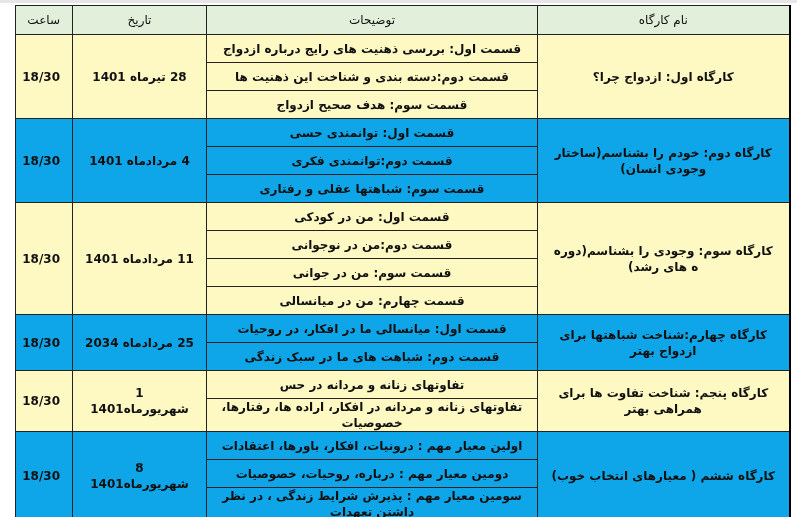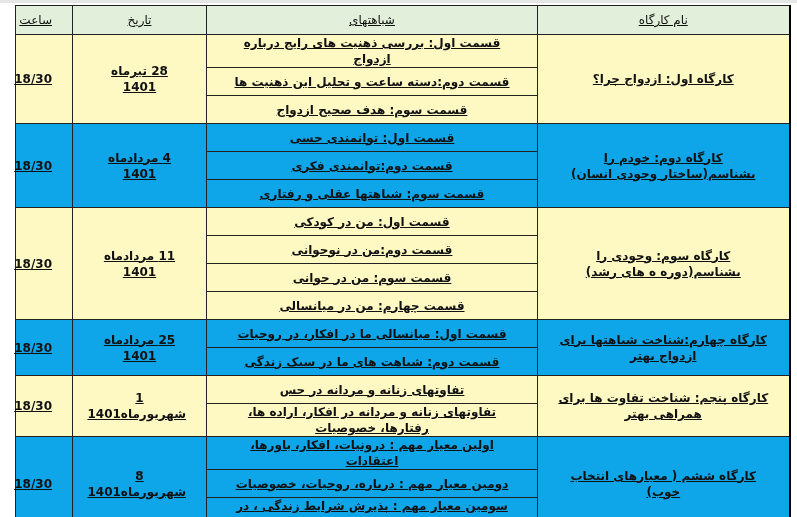--- a/index.html
+++ b/index.html
@@ -13,21 +13,21 @@
     table.sched {
       position: absolute; left: 15px; top: 5px;
       width: 774px; border-collapse: collapse; table-layout: fixed;
       direction: rtl;
       border-right: 2px solid #000;
     }
     table.sched td, table.sched th {
       border: 1px solid #222;
       text-align: center; vertical-align: middle;
       font-size: 12px; font-weight: bold; color: #111;
-      padding: 0 20px; line-height: 16px; text-decoration: underline;
+      padding: 0 12px; line-height: 16px;
     }
     table.sched th { background: #e2efda; height: 28px; font-weight: normal; font-size: 12px; }
     .peach td { background: #fef9c3; }
     .white td { background: #0ea5e9; }
     td.desc { height: 27px; font-size: 11.5px; }
     td.name { font-size: 12px; line-height: 22px; }
     td.date, td.time { font-size: 12.5px; margin-left: 8px; }
     col.c-name { width: 252px; }
     col.c-desc { width: 331px; }
     col.c-date { width: 134px; }
@@ -41,35 +41,35 @@
 <table class="sched">
   <colgroup>
     <col class="c-name">
       <col class="c-desc">
       <col class="c-date">
       <col class="c-time">
   </colgroup>
   <thead>
     <tr>
       <th>نام کارگاه</th>
-      <th>شباهتهای</th>
+      <th>توضیحات</th>
       <th>تاریخ</th>
       <th>ساعت</th>
     </tr>
   </thead>
   <tbody>
 
     <tr class="peach">
       <td class="name" rowspan="3">کارگاه اول: ازدواج چرا؟</td>
       <td class="desc">قسمت اول: بررسی ذهنیت های رایج درباره ازدواج</td>
       <td class="date" rowspan="3">28 تیرماه 1401</td>
       <td class="time" rowspan="3">18/30</td>
     </tr>
     <tr class="peach">
-      <td class="desc">قسمت دوم:دسته ساعت و تحلیل این ذهنیت ها</td>
+      <td class="desc">قسمت دوم:دسته بندی و شناخت این ذهنیت ها</td>
     </tr>
     <tr class="peach">
       <td class="desc">قسمت سوم: هدف صحیح ازدواج</td>
     </tr>
 
     <tr class="white">
       <td class="name" rowspan="3">کارگاه دوم: خودم را بشناسم(ساختار وجودی انسان)</td>
       <td class="desc">قسمت اول: توانمندی حسی</td>
       <td class="date" rowspan="3">4 مردادماه 1401</td>
       <td class="time" rowspan="3">18/30</td>
@@ -93,21 +93,21 @@
     <tr class="peach">
       <td class="desc">قسمت سوم: من در جوانی</td>
     </tr>
     <tr class="peach">
       <td class="desc">قسمت چهارم: من در میانسالی</td>
     </tr>
 
     <tr class="white">
       <td class="name" rowspan="2">کارگاه چهارم:شناخت شباهتها برای ازدواج بهتر</td>
       <td class="desc">قسمت اول: میانسالی ما در افکار، در روحیات</td>
-      <td class="date" rowspan="2">25 مردادماه 1401</td>
+      <td class="date" rowspan="2">25 مردادماه 2034</td>
       <td class="time" rowspan="2">18/30</td>
     </tr>
     <tr class="white">
       <td class="desc">قسمت دوم: شباهت های ما در سبک زندگی</td>
     </tr>
 
     <tr class="peach">
       <td class="name" rowspan="2">کارگاه پنجم: شناخت تفاوت ها برای همراهی بهتر</td>
       <td class="desc">تفاوتهای زنانه و مردانه در حس</td>
       <td class="date" rowspan="2">1 شهریورماه1401</td>

